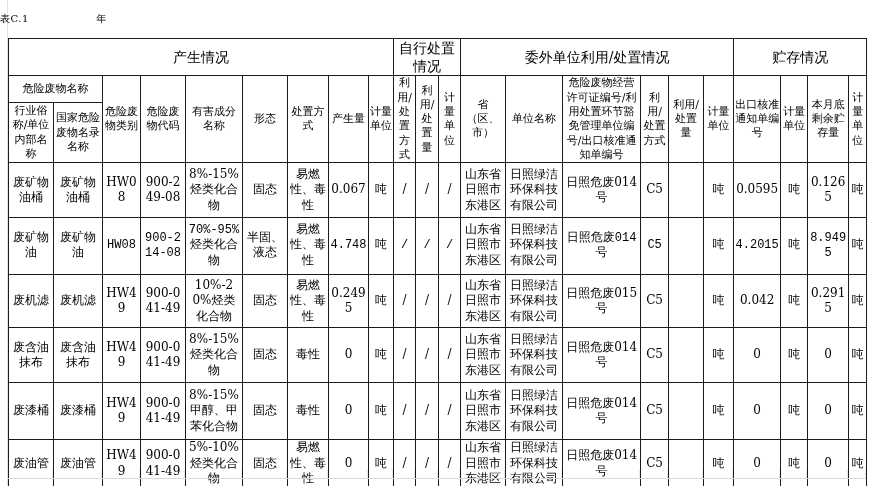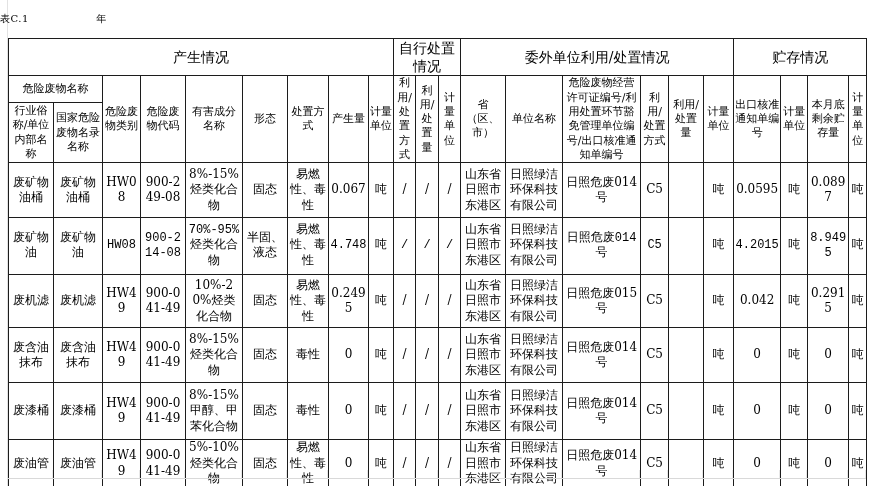--- a/index.html
+++ b/index.html
@@ -134,21 +134,21 @@
           <td>/</td>
           <td>/</td>
           <td>山东省日照市东港区</td>
           <td>日照绿洁环保科技有限公司</td>
           <td>日照危废014号</td>
           <td>C5</td>
           <td></td>
           <td>吨</td>
           <td>0.0595</td>
           <td>吨</td>
-          <td>0.0897</td>
+          <td>0.1265</td>
           <td>吨</td>
         </tr>
         <tr>
           <td>废矿物油</td>
           <td>废矿物油</td>
           <td>HW08</td>
           <td>900-214-08</td>
           <td>70%-95%烃类化合物</td>
           <td>半固、液态</td>
           <td>易燃性、毒性</td>

